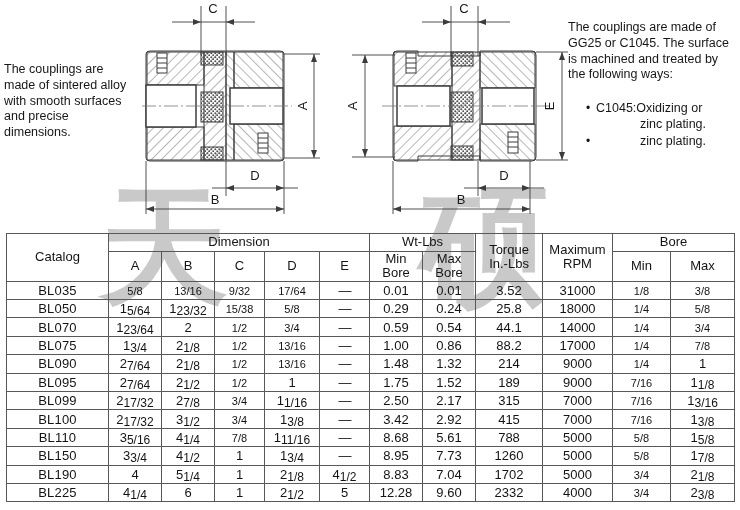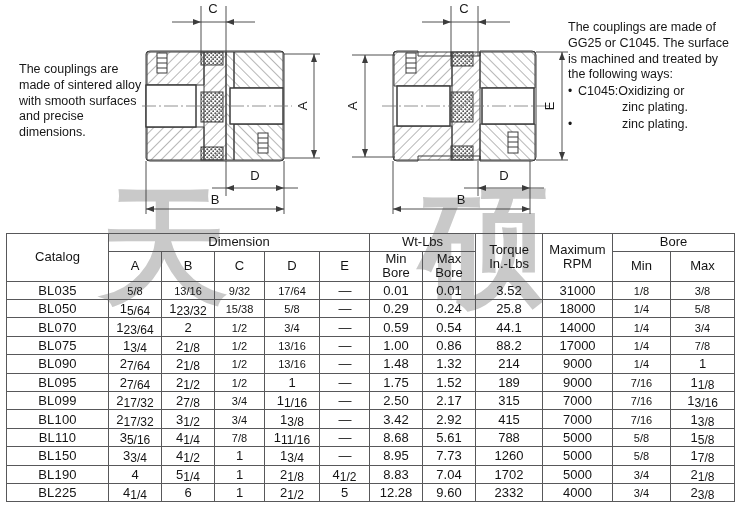--- a/index.html
+++ b/index.html
@@ -28,23 +28,23 @@
   #wm2{left:420px;top:183px;font-size:128px;}
 
   
   .blurb{
     position:absolute;
     font-size:12.5px;
     line-height:1.26;
     color:#171717;
     z-index:20;
   }
-  #blurb-left{left:19px;top:62px;width:132px;}
+  #blurb-left{left:4px;top:62px;width:132px;}
   #blurb-right{left:568px;top:20px;width:170px;}
-  .bullets{margin:0;padding:0;list-style:none;}
+  .bullets{margin:18px;padding:0;list-style:none;}
   .bullets li{
     position:relative;
     padding-left:10px;
     margin-top:1px;
   }
   .bullets li::before{
     content:"\2022";
     position:absolute;left:0;top:0;
     font-size:12px;
   }

